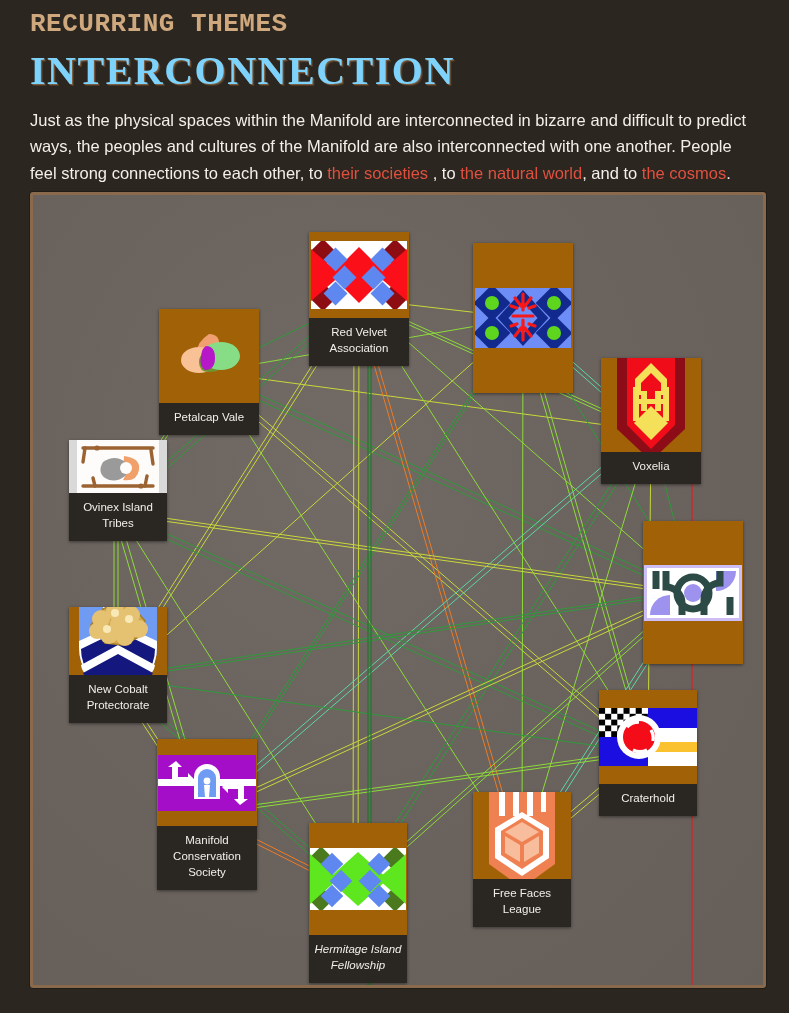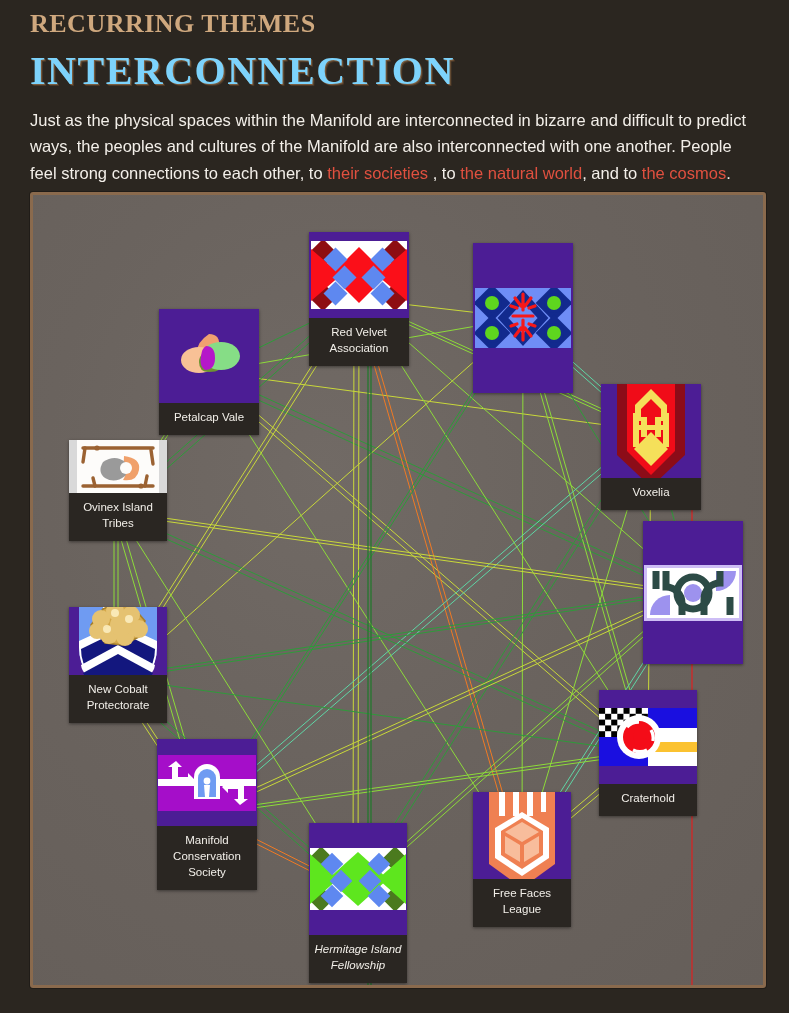--- a/index.html
+++ b/index.html
@@ -7,21 +7,21 @@
     width: 789px; height: 1013px;
     background: #2b2620;
     font-family: "Liberation Sans", sans-serif;
     overflow: hidden;
   }
   #root { position: relative; width: 789px; height: 1013px; }
 
   
   .header { position:absolute; left:30px; top:10px; width:730px; }
   .eyebrow {
-    font-family: Liberation Serif, serif;
+    font-family: Liberation Mono, monospace;
     font-weight: bold;
     font-size: 26px;
     letter-spacing: 0.5px;
     color: #cfa87e;
     line-height: 1.1;
     text-transform: uppercase;
   }
   .title {
     font-family: "Liberation Serif", serif;
     font-weight: bold;
@@ -56,21 +56,21 @@
   .canvas-bg {
     position:absolute; inset:0;
     background:
       radial-gradient(ellipse at 40% 35%, #716a65 0%, #6a635e 45%, #655e59 100%);
   }
   .edges { position:absolute; left:0; top:0; width:100%; height:100%; }
 
   
   .node {
     position: absolute;
-    background: #4c1d95;
+    background: #a16207;
     box-shadow: 0 1px 3px rgba(0,0,0,.45);
     display: flex;
     flex-direction: column;
     z-index: 5;
   }
   .node .emblem-wrap {
     flex: 1 1 auto;
     display:flex; align-items:center; justify-content:center;
     overflow:hidden;
     position: relative;
@@ -234,21 +234,21 @@
                 <circle cx="79" cy="45" r="7"></circle>
       </g>
       <g stroke="#f81818" stroke-width="3.2" fill="none" stroke-linecap="round">
         <path d="M48 6 L48 22 M40 10 L46 18 M56 10 L50 18 M36 18 L42 20 M60 18 L54 20"></path>
         <path d="M48 52 L48 32 M40 48 L46 40 M56 48 L50 40 M36 38 L42 36 M60 38 L54 36"></path>
         <path d="M38 28 L58 28"></path>
       </g>
     </svg>
           </div>
         </div>
-        <div class="node" style="left: 568px; top: 189px; width: 100px; height: 126px;">
+        <div class="node" style="left: 568px; top: 163px; width: 100px; height: 126px;">
           <div class="emblem-wrap">
             <svg class="emblem" width="80" height="112" viewBox="0 0 80 112">
       <path d="M6 0 H74 V80 L40 112 L6 80 Z" fill="#8c0c18"></path>
       <path d="M16 0 H64 V76 L40 100 L16 76 Z" fill="#f00c18"></path>
       <g fill="#f5e05a">
         <path d="M40 14 L56 30 V46 H50 V34 L40 24 L30 34 V46 H24 V30 Z"></path>
         <rect x="22" y="38" width="6" height="34"></rect>
         <rect x="52" y="38" width="6" height="34"></rect>
         <rect x="30" y="42" width="6" height="20"></rect>
         <rect x="44" y="42" width="6" height="20"></rect>

